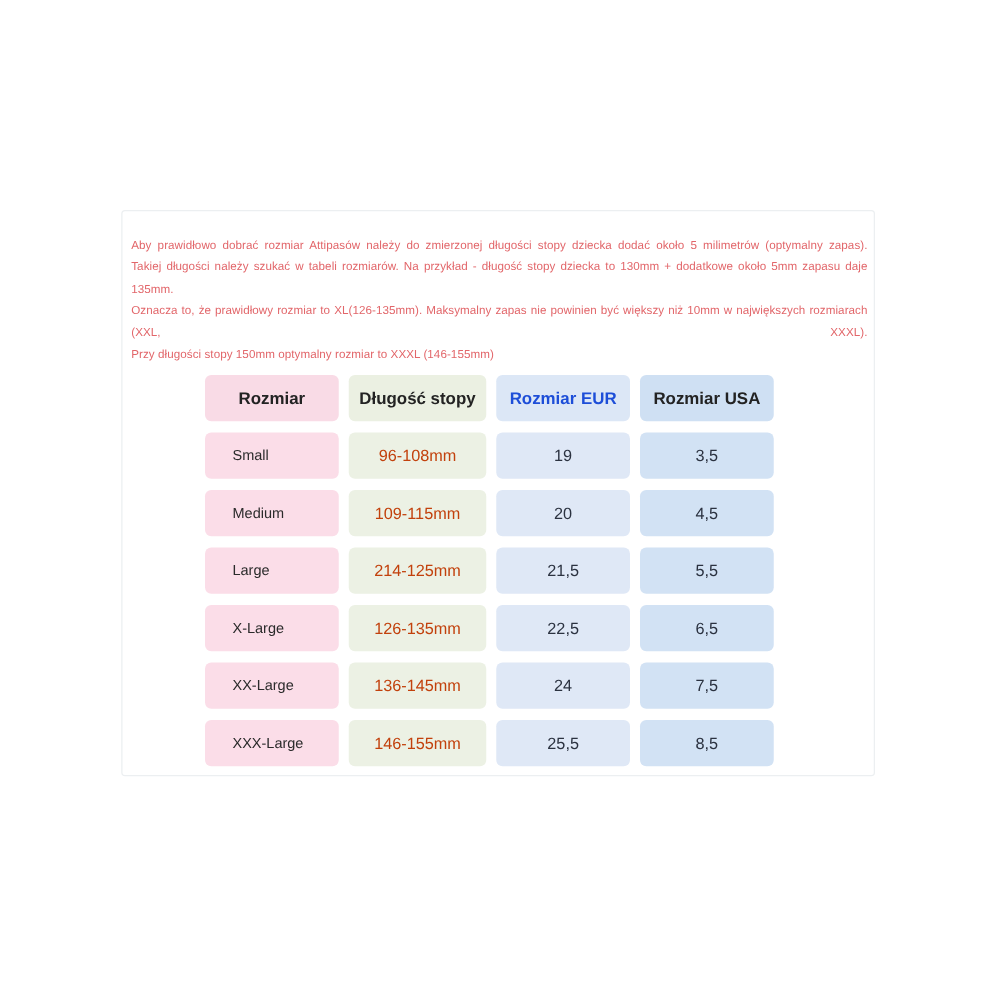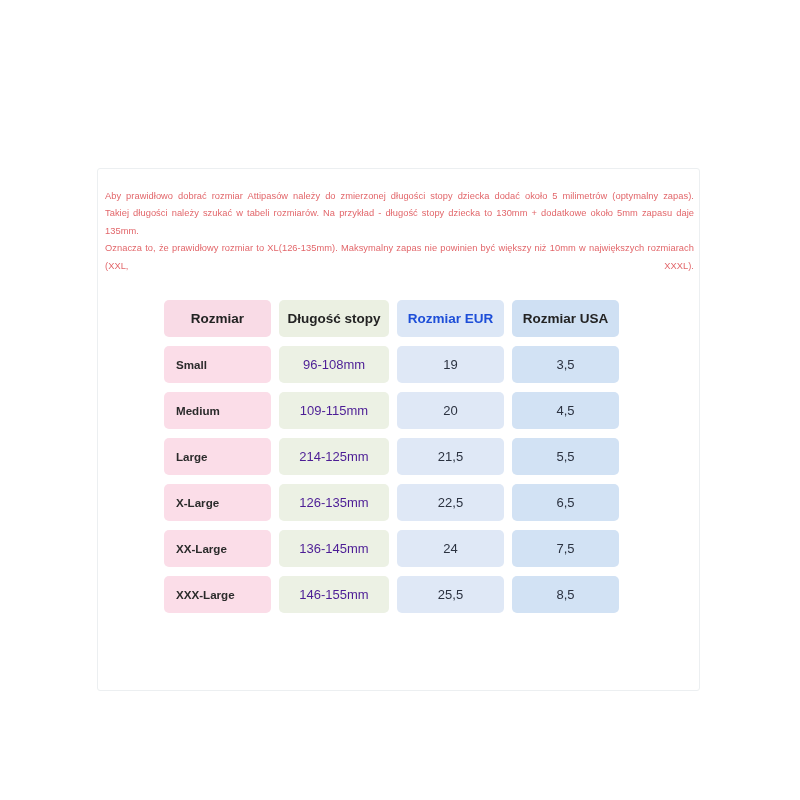--- a/index.html
+++ b/index.html
@@ -21,21 +21,21 @@
     background: #ffffff;
     overflow: hidden;
   }
 
   
   .size-guide-card {
     position: absolute;
     left: 97px;
     top: 168px;
     width: 603px;
-    height: 523px;
+    height: 453px;
     background: #ffffff;
     border: 1px solid #eceff1;
     border-radius: 3px;
     box-sizing: border-box;
   }
 
   
   .intro-note {
     position: absolute;
     left: 7px;
@@ -114,27 +114,27 @@
     font-size: 13.5px;
     font-weight: bold;
     text-align: center;
   }
 
   
   td.d-size {
     background: #fbdde8;
     color: #2b2b2b;
     font-size: 11.6px;
-    font-weight: bold;
+    font-weight: normal;
     text-align: left;
-    padding-left: 12px;
+    padding-left: 22px;
   }
   td.d-length {
     background: #ecf1e4;
-    color: #4c1d95;
+    color: #c2410c;
     font-size: 13px;
     text-align: center;
   }
   td.d-eur {
     background: #dfe8f6;
     color: #2b3240;
     font-size: 13px;
     text-align: center;
   }
   td.d-usa {
@@ -149,20 +149,21 @@
 <body>
 
 <div id="page">
 
   <div class="size-guide-card">
 
     <div class="intro-note">
       <span class="line justified">Aby prawidłowo dobrać rozmiar Attipasów należy do zmierzonej długości stopy dziecka dodać około 5 milimetrów (optymalny zapas).</span>
       <span class="line justified">Takiej długości należy szukać w tabeli rozmiarów. Na przykład - długość stopy dziecka to 130mm + dodatkowe około 5mm zapasu daje 135mm.</span>
       <span class="line justified">Oznacza to, że prawidłowy rozmiar to XL(126-135mm). Maksymalny zapas nie powinien być większy niż 10mm w największych rozmiarach (XXL, XXXL).</span>
+      <span class="line justified last">Przy długości stopy 150mm optymalny rozmiar to XXXL (146-155mm)</span>
     </div>
 
     <table class="size-table">
       <colgroup>
         <col class="c-size">
         <col class="c-length">
         <col class="c-eur">
         <col class="c-usa">
       </colgroup>
       <thead>

